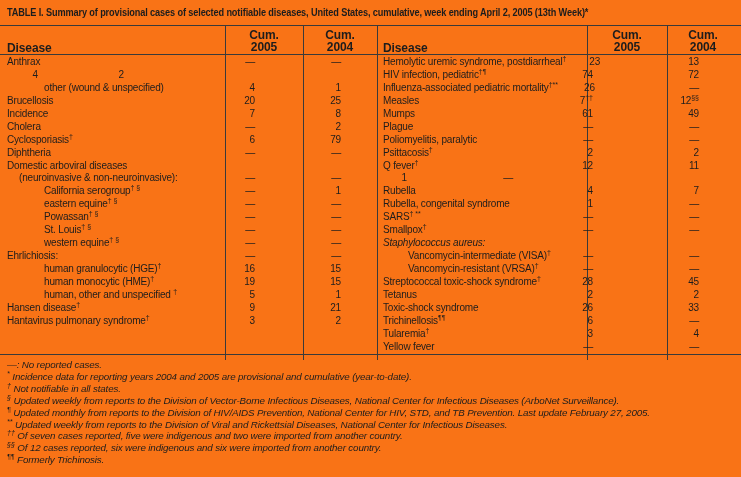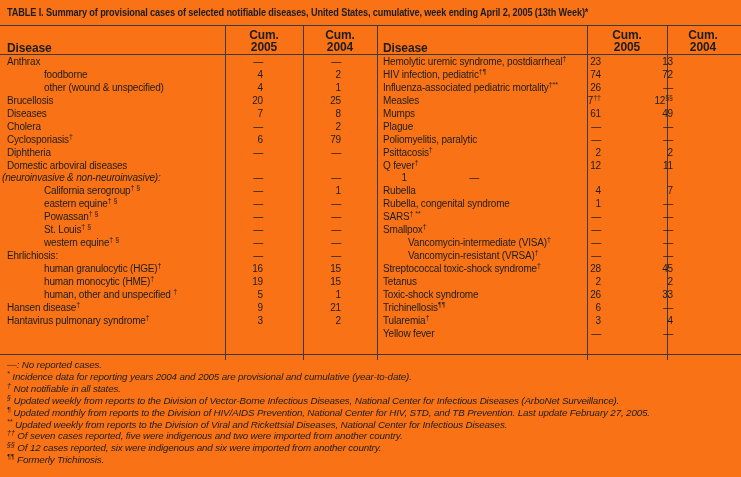--- a/index.html
+++ b/index.html
@@ -7,30 +7,30 @@
   .page{position:relative;width:741px;height:477px;background:#f97316;overflow:hidden;}
   .title{position:absolute;left:7px;top:6px;font-weight:bold;font-size:10.8px;
          white-space:nowrap;letter-spacing:-0.15px;transform:scaleX(0.85);transform-origin:0 50%;}
   .hrule{position:absolute;left:0;width:741px;height:1px;background:#3a3a3a;}
   .vrule{position:absolute;top:25px;height:335px;width:1px;background:#3a3a3a;}
   .hdr{position:absolute;font-weight:bold;font-size:12px;letter-spacing:-0.1px;white-space:nowrap;}
   .hdr.center{text-align:center;line-height:12.4px;}
   .body{position:absolute;top:56px;font-size:10px;letter-spacing:-0.18px;}
   #lbody{left:0;width:377px;}
   #rbody{left:377px;width:364px;}
-  .row{display:flex;height:12.95px;line-height:12.9px;white-space:nowrap;}
+  .row{display:flex;height:12.95px;line-height:12.9px;white-space:nowrap;gap:8px;}
   .lbl{flex:1;overflow:visible;}
   .it{font-style:italic;}
-  #lbody .ind0{padding-left:7px;} #lbody .ind1{padding-left:2px;font-style:italic;} #lbody .ind2{padding-left:44px;}
+  #lbody .ind0{padding-left:7px;} #lbody .ind1{padding-left:19px;} #lbody .ind2{padding-left:44px;}
   #rbody .ind0{padding-left:6px;} #rbody .ind2{padding-left:31px;}
   .v{text-align:right;box-sizing:border-box;}
   #lbody .v1{width:78px;padding-right:40px;}
   #lbody .v2{width:74px;padding-right:36px;}
   #rbody .v1{width:80px;padding-right:50px;}
-  #rbody .v2{width:90px;padding-right:68px;}
+  #rbody .v2{width:90px;padding-right:42px;}
   sup{font-size:7px;line-height:0;letter-spacing:0;}
   #footnotes{position:absolute;left:7px;top:359px;width:734px;font-size:9.8px;
              letter-spacing:-0.15px;line-height:11.9px;font-style:italic;}
   .fn{white-space:nowrap;}
 </style>
 </head>
 <body>
 
 <div class="page">
 
@@ -65,36 +65,35 @@
     <div>2004</div>
   </div>
 
   <div class="body" id="lbody">
       <div class="row">
         <span class="lbl ind0">Anthrax</span>
         <span class="v v1">—</span>
         <span class="v v2">—</span>
       </div>
       <div class="row">
-        <span class="lbl ind2">foodborne</span>
         <span class="v v1">4</span>
         <span class="v v2">2</span>
       </div>
       <div class="row">
         <span class="lbl ind2">other (wound &amp; unspecified)</span>
         <span class="v v1">4</span>
         <span class="v v2">1</span>
       </div>
       <div class="row">
         <span class="lbl ind0">Brucellosis</span>
         <span class="v v1">20</span>
         <span class="v v2">25</span>
       </div>
       <div class="row">
-        <span class="lbl ind0">Diseases</span>
+        <span class="lbl ind0">Incidence</span>
         <span class="v v1">7</span>
         <span class="v v2">8</span>
       </div>
       <div class="row">
         <span class="lbl ind0">Cholera</span>
         <span class="v v1">—</span>
         <span class="v v2">2</span>
       </div>
       <div class="row">
         <span class="lbl ind0">Cyclosporiasis<sup>†</sup></span>
@@ -234,20 +233,25 @@
       </div>
       <div class="row">
         <span class="lbl ind0">SARS<sup>† **</sup></span>
         <span class="v v1">—</span>
         <span class="v v2">—</span>
       </div>
       <div class="row">
         <span class="lbl ind0">Smallpox<sup>†</sup></span>
         <span class="v v1">—</span>
         <span class="v v2">—</span>
+      </div>
+      <div class="row">
+        <span class="lbl ind0 it">Staphylococcus aureus:</span>
+        <span class="v v1"></span>
+        <span class="v v2"></span>
       </div>
       <div class="row">
         <span class="lbl ind2">Vancomycin-intermediate (VISA)<sup>†</sup></span>
         <span class="v v1">—</span>
         <span class="v v2">—</span>
       </div>
       <div class="row">
         <span class="lbl ind2">Vancomycin-resistant (VRSA)<sup>†</sup></span>
         <span class="v v1">—</span>
         <span class="v v2">—</span>

